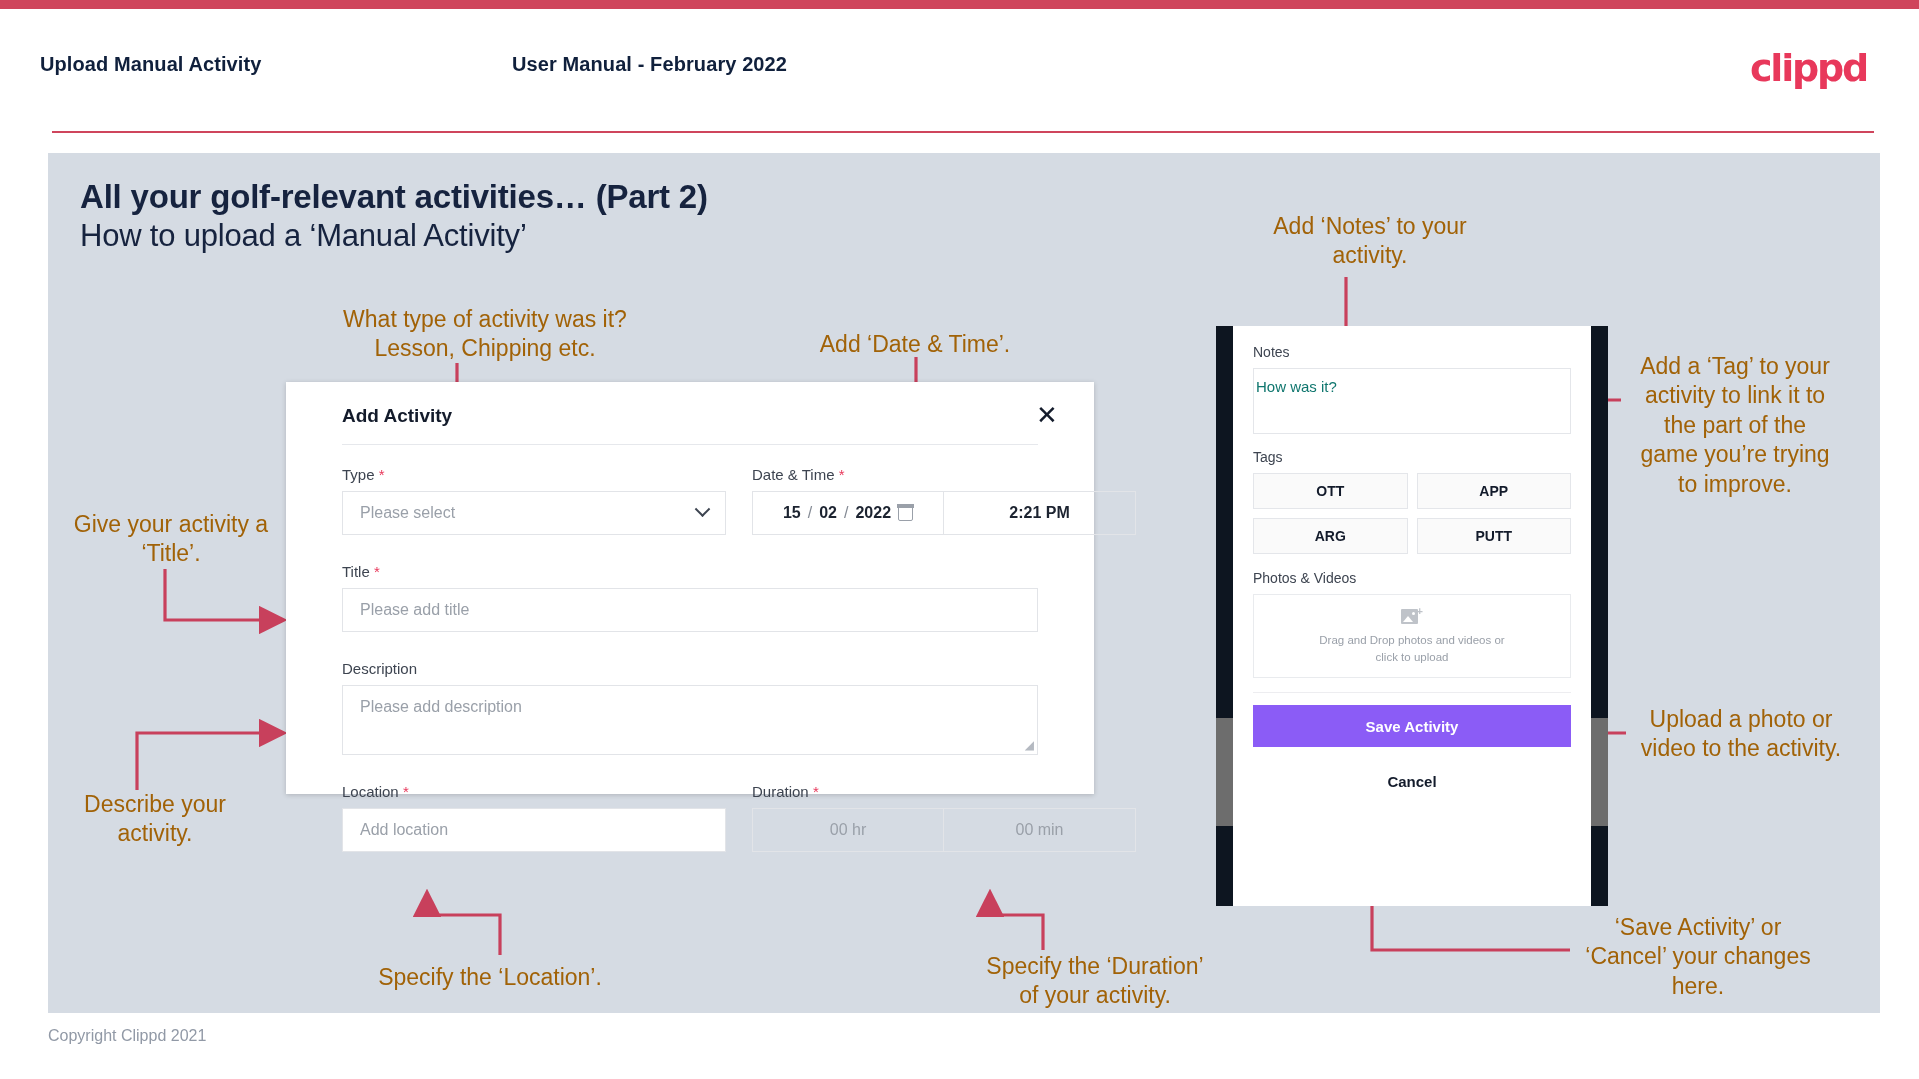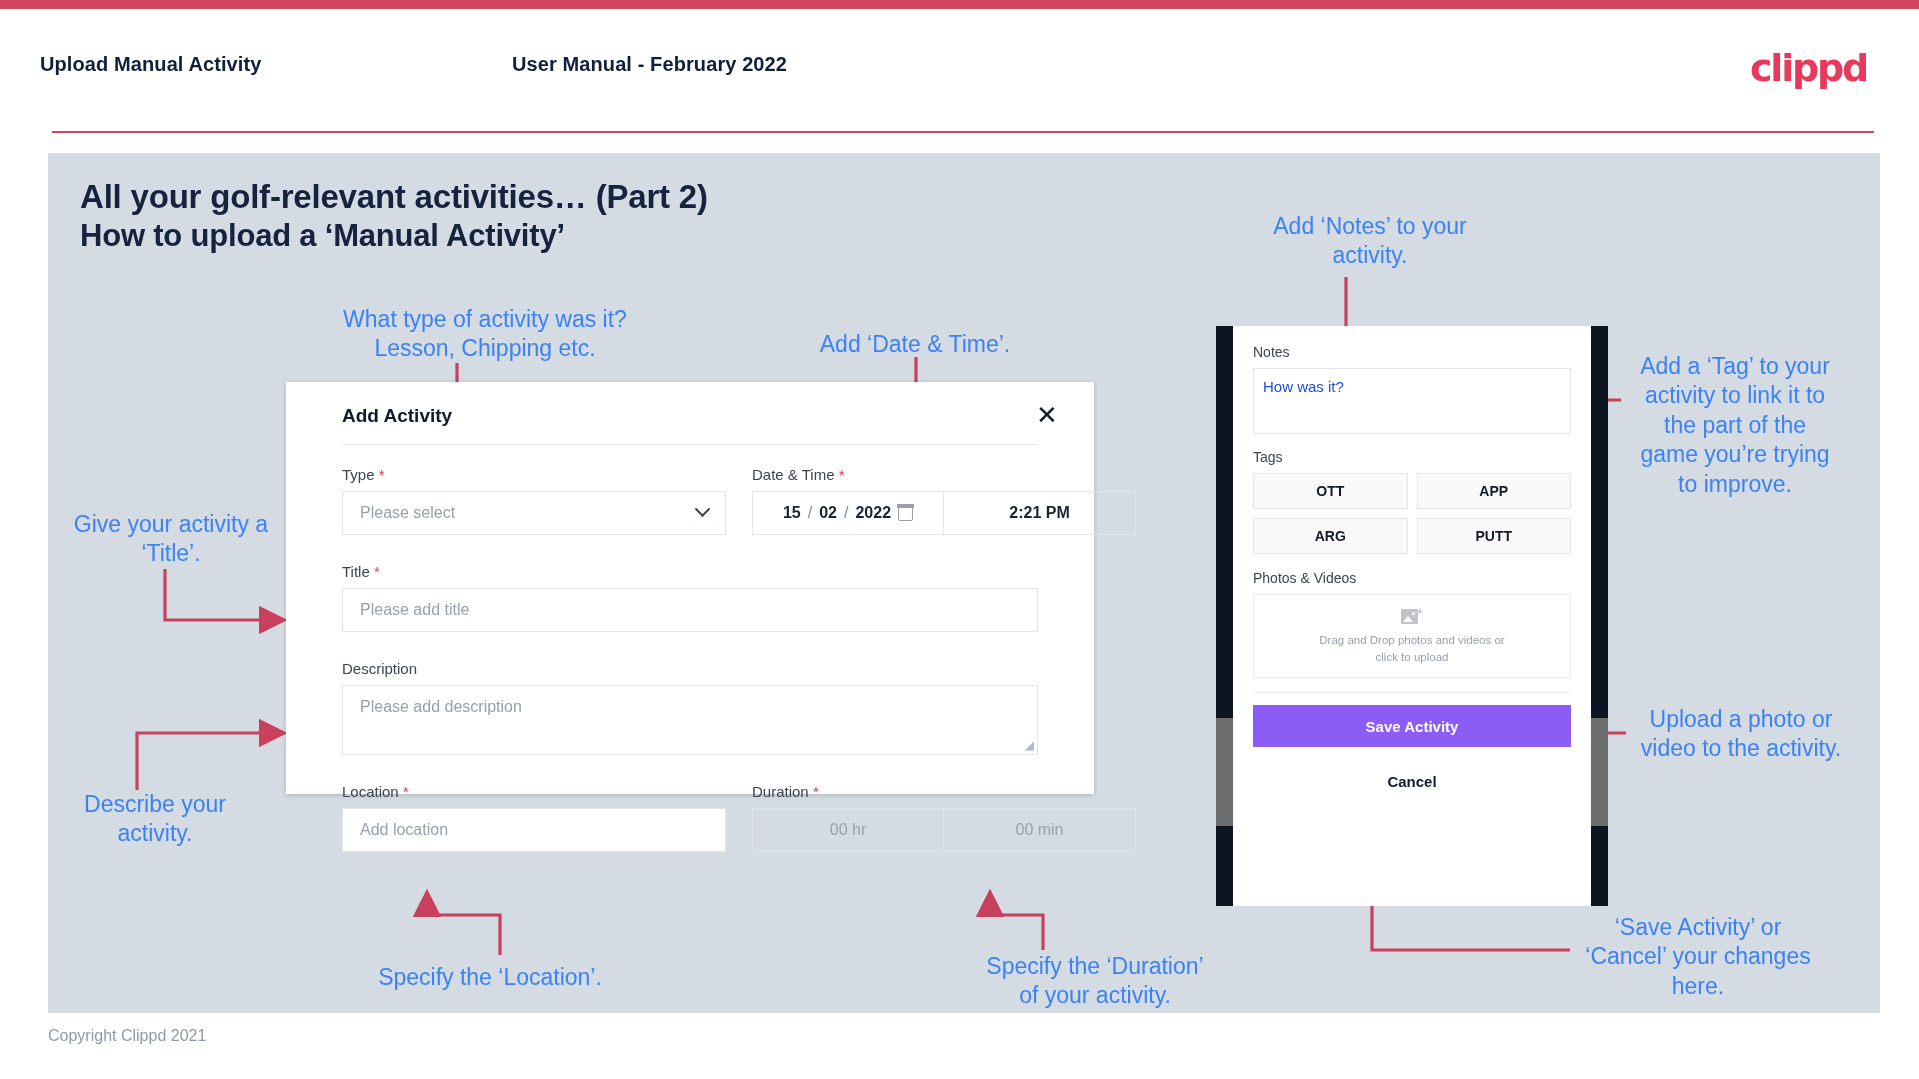--- a/index.html
+++ b/index.html
@@ -43,32 +43,32 @@
     position: absolute; left: 48px; top: 153px;
     width: 1832px; height: 860px;
     background: #d5dbe3;
   }
   .slide-title {
     position: absolute; left: 32px; top: 25px;
     font-size: 33px; font-weight: 700; color: #16233f; letter-spacing: -.2px;
   }
   .slide-subtitle {
     position: absolute; left: 32px; top: 65px;
-    font-size: 31px; font-weight: 700; color: #16233f; letter-spacing: -.2px; text-align: right;
+    font-size: 31px; font-weight: 400; color: #16233f; letter-spacing: -.2px; text-align: right;
   }
 
   .copyright {
     position: absolute; left: 48px; top: 1027px;
     font-size: 16px; color: #9199a6;
   }
 
   
   .note {
     position: absolute;
-    color: #3b82f6;
+    color: #a16207;
     font-size: 23px;
     line-height: 1.28;
     text-align: center;
     white-space: pre-line;
   }
 
   
   .arrow-svg { position: absolute; left: 0; top: 0; width: 1919px; height: 1079px; pointer-events: none; }
 
   
@@ -150,22 +150,22 @@
   .pe-a { position:absolute; left:0; width:17px; top:0; height:392px; background:#0d1520; }
   .pe-b { position:absolute; left:0; width:17px; top:392px; height:108px; background:#6d6d6d; }
   .pe-c { position:absolute; left:0; width:17px; top:500px; height:80px; background:#0d1520; }
 
   .phone-screen {
     position: absolute; left: 17px; top: 0; width: 358px; height: 580px;
     background: #fff; padding: 18px 20px 0 20px;
   }
   .p-label { font-size: 14px; color: #3d4450; margin-bottom: 8px; }
   .p-notes {
-    border: 1px solid #e4e6ea; height: 66px; padding: 9px 9px;
-    font-size: 15px; color: #1d4ed8;
+    border: 1px solid #e4e6ea; height: 66px; padding: 9px 2px;
+    font-size: 15px; color: #0f766e;
   }
   .p-tags { display: grid; grid-template-columns: 1fr 1fr; gap: 9px; }
   .p-tag {
     border: 1px solid #e4e6ea; background: #fafafa; height: 36px;
     display: flex; align-items: center; justify-content: center;
     font-size: 14px; font-weight: 700; color: #131b2b;
   }
   .p-upload {
     border: 1px solid #e9ebee; height: 84px;
     display: flex; flex-direction: column; align-items: center; justify-content: center;

